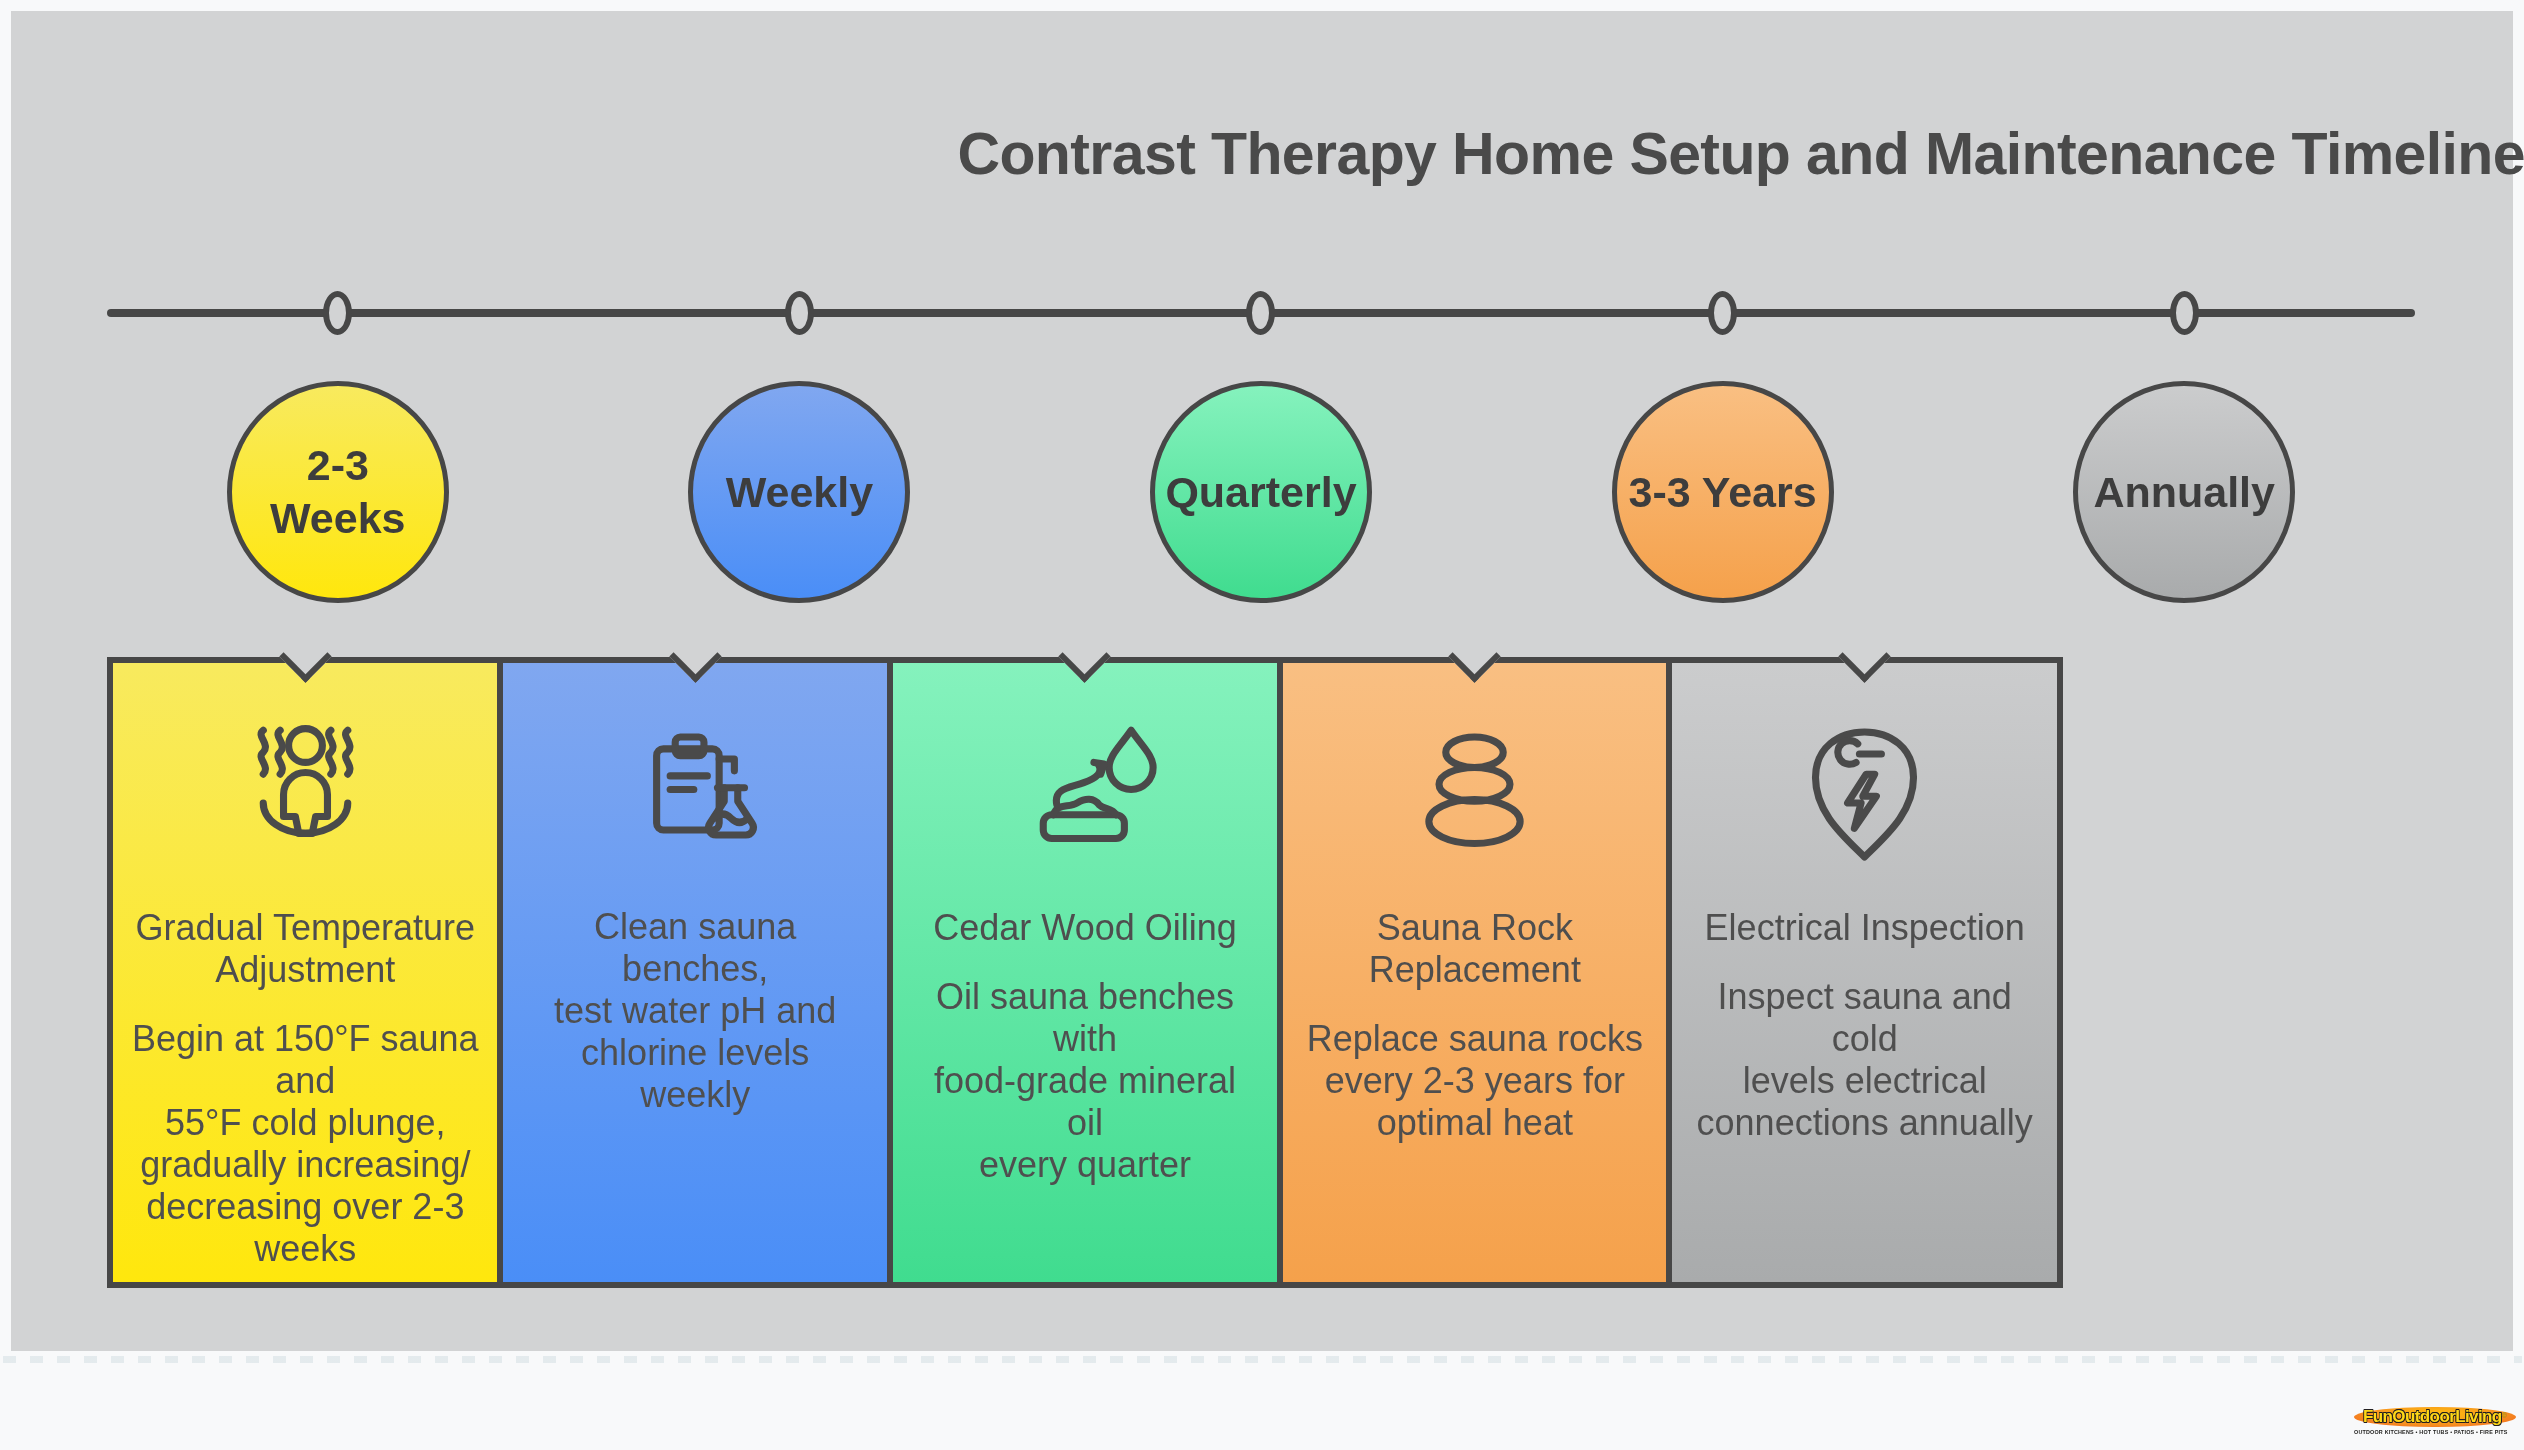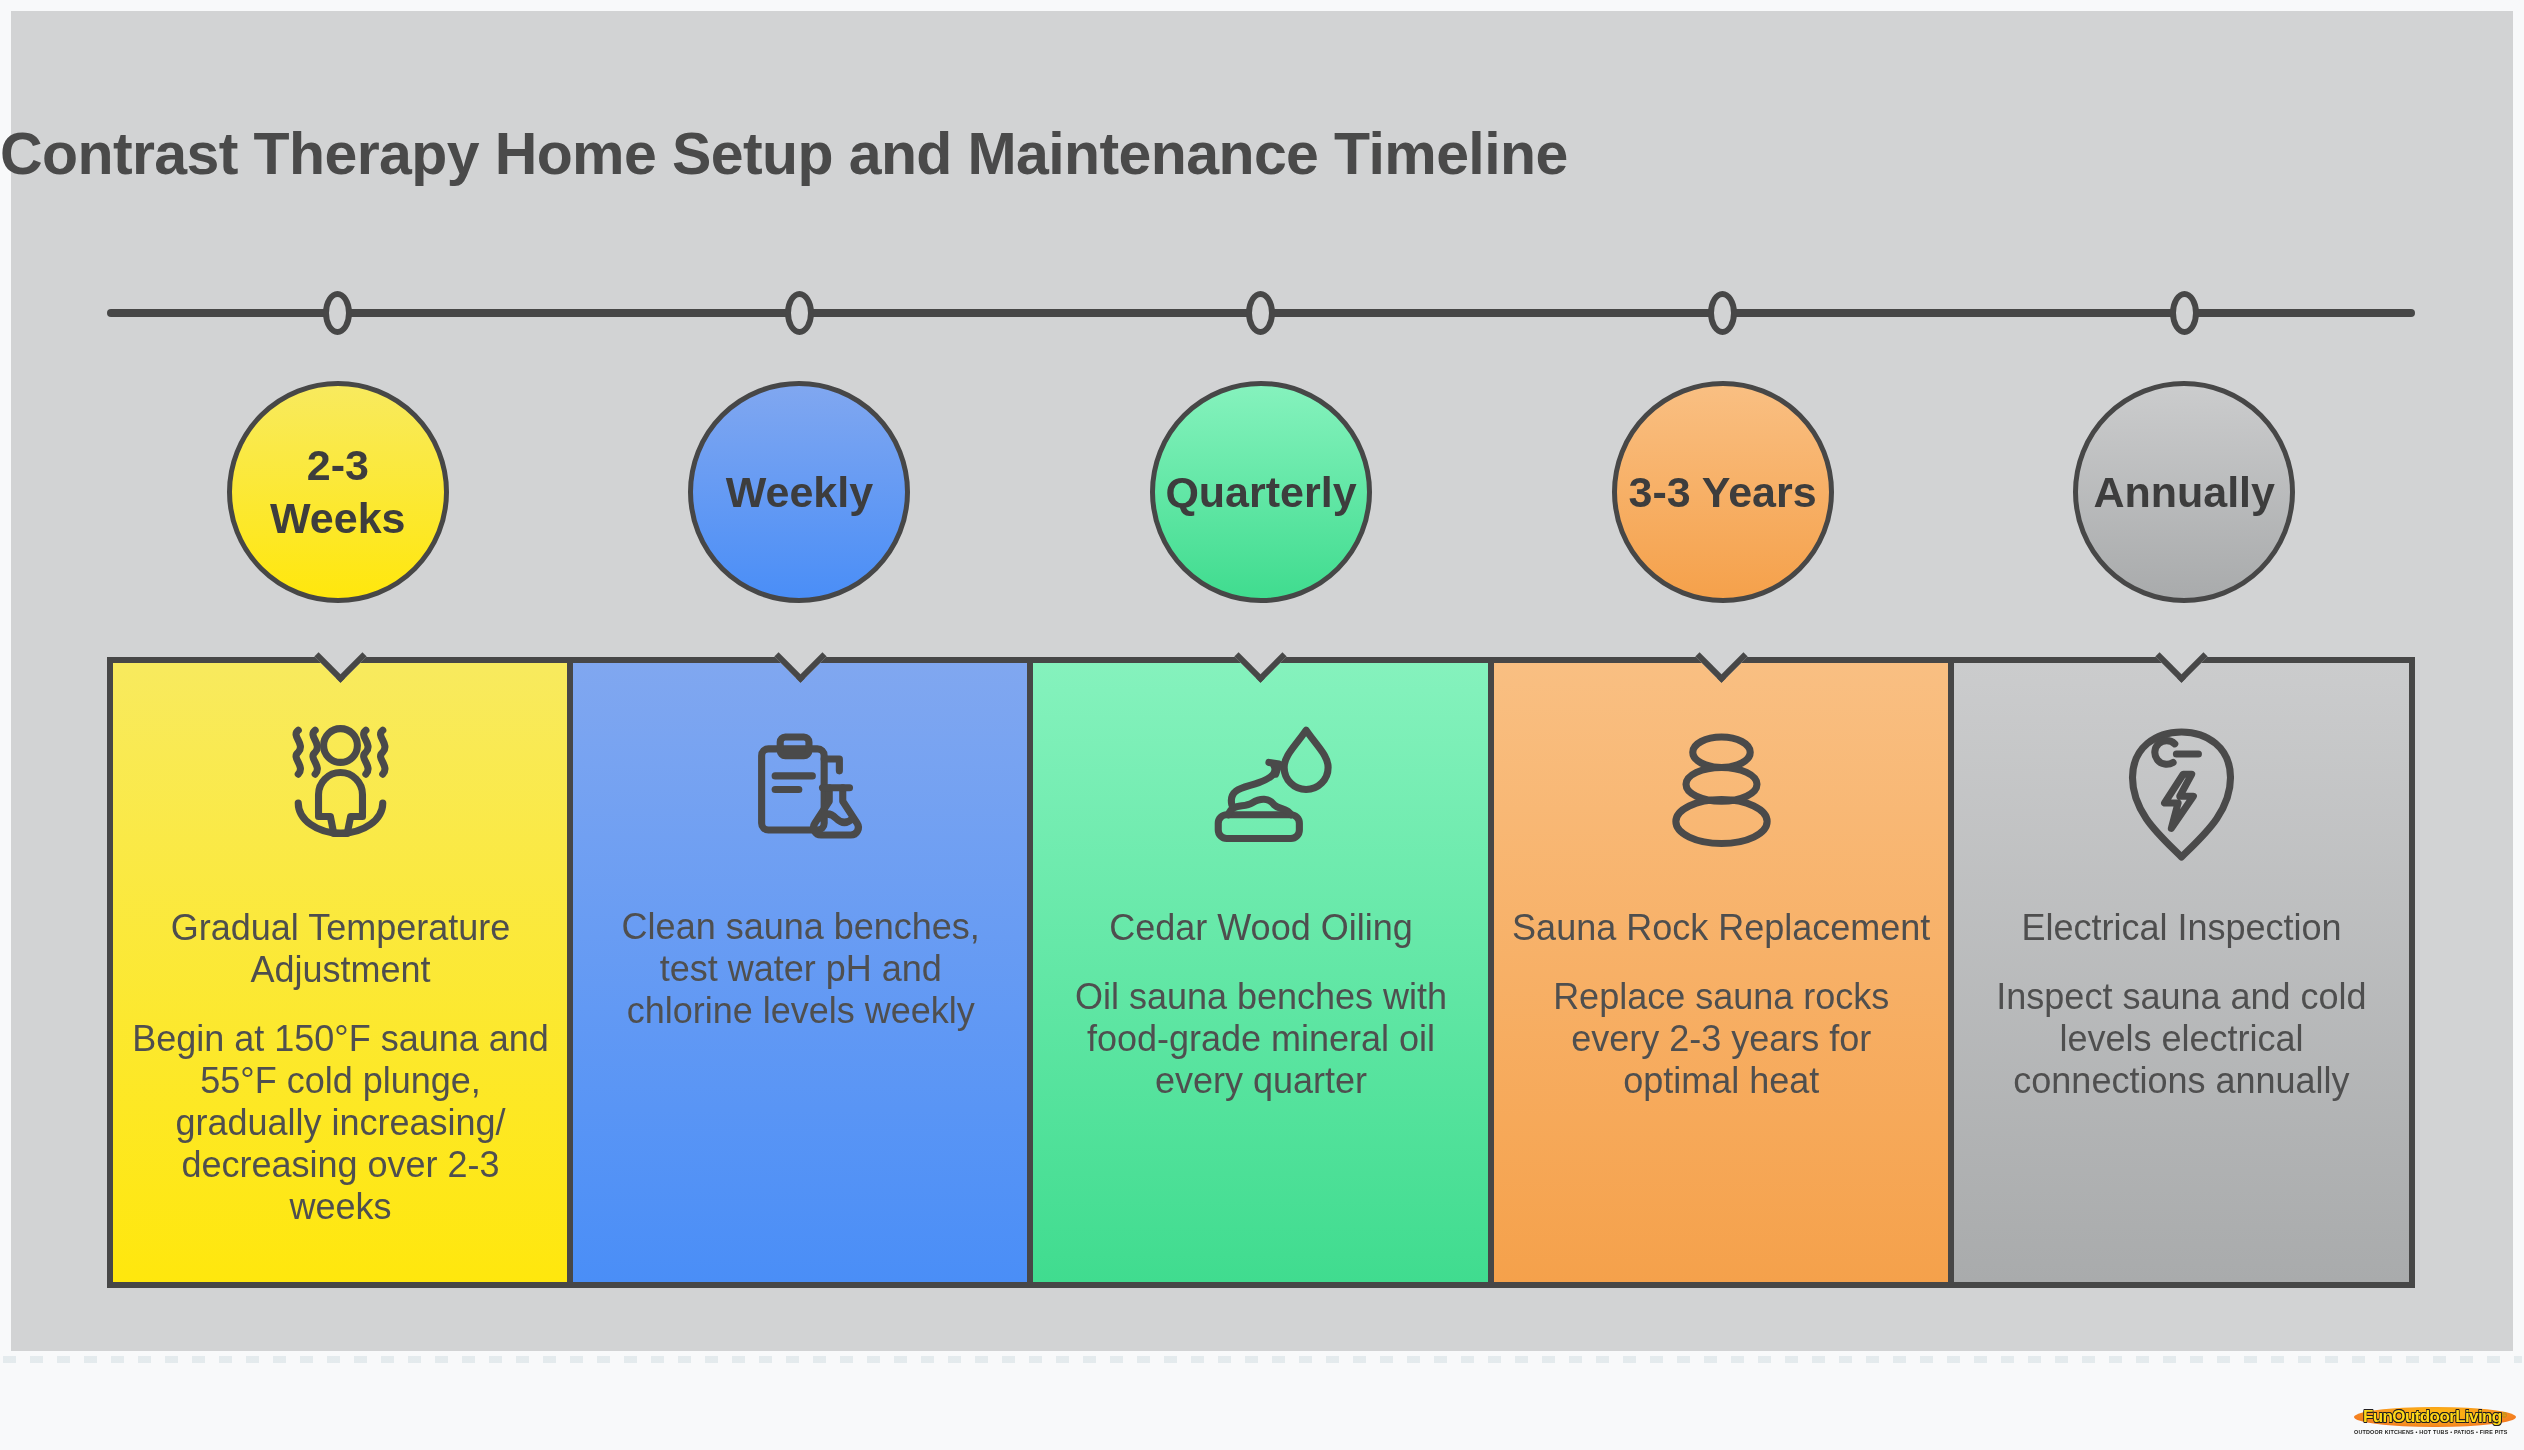--- a/index.html
+++ b/index.html
@@ -1,33 +1,33 @@
 <!DOCTYPE html>
 <html style="font-size:9px"><head>
 <meta charset="utf-8">
 <style>
   html,body{margin:0;padding:0;width:2525px;height:1451px;overflow:hidden;
     font-family:"Liberation Sans",sans-serif;background:#f8f9fa;}
   #canvas{position:relative;width:2525px;height:1451px;background:#f8f9fa;}
   .panel{position:absolute;left:11.3px;top:11.3px;width:2502px;height:1340px;background:#d2d3d4;}
-  .page-title{position:absolute;left:0;right:0;top:120px;text-align:left;
+  .page-title{position:absolute;left:0;right:0;top:120px;text-align:right;
     font-size:59px;font-weight:700;color:#4a4a4a;letter-spacing:-0.6px;}
   .tl-line{position:absolute;left:107px;top:309px;width:2308px;height:8px;
     background:#474747;border-radius:4px;}
   .row{position:absolute;left:107px;width:2308px;display:grid;
     grid-template-columns:repeat(5,1fr);justify-items:center;}
   .nodes-row{top:291px;}
   .node{width:17px;height:32px;border:6.8px solid #474747;border-radius:50%;
     background:#d2d3d4;box-sizing:content-box;}
   .circles-row{top:381px;}
   .circle{width:222px;height:222px;border:5.6px solid #474747;border-radius:50%;
     box-sizing:border-box;display:flex;align-items:center;justify-content:center;}
   .circle-label{font-size:43px;font-weight:700;color:#3d3d3d;text-align:center;
     line-height:53px;white-space:pre-line;}
-  .cards-row{position:absolute;left:107px;top:657px;width:2308px;height:631px;display:flex;}
+  .cards-row{position:absolute;left:107px;top:657px;width:1956px;height:631px;display:flex;}
   .card{flex:1 1 0;height:100%;border:6.8px solid #474747;box-sizing:border-box;
     position:relative;text-align:center;}
   .card + .card{margin-left:-6.8px;}
   .notch{position:absolute;top:-25.4px;left:50%;width:37px;height:37px;margin-left:-18.6px;
     transform:rotate(45deg);background:#d2d3d4;box-sizing:border-box;
     border-right:6.8px solid #474747;border-bottom:6.8px solid #474747;}
   .icon-wrap{height:169px;margin-top:47px;display:flex;align-items:center;justify-content:center;}
   .icon-wrap svg{width:169px;height:169px;}
   .card-title{margin:28px 16px 0;font-size:36px;line-height:42px;font-weight:400;
     color:#4e4e4e;white-space:pre-line;}

